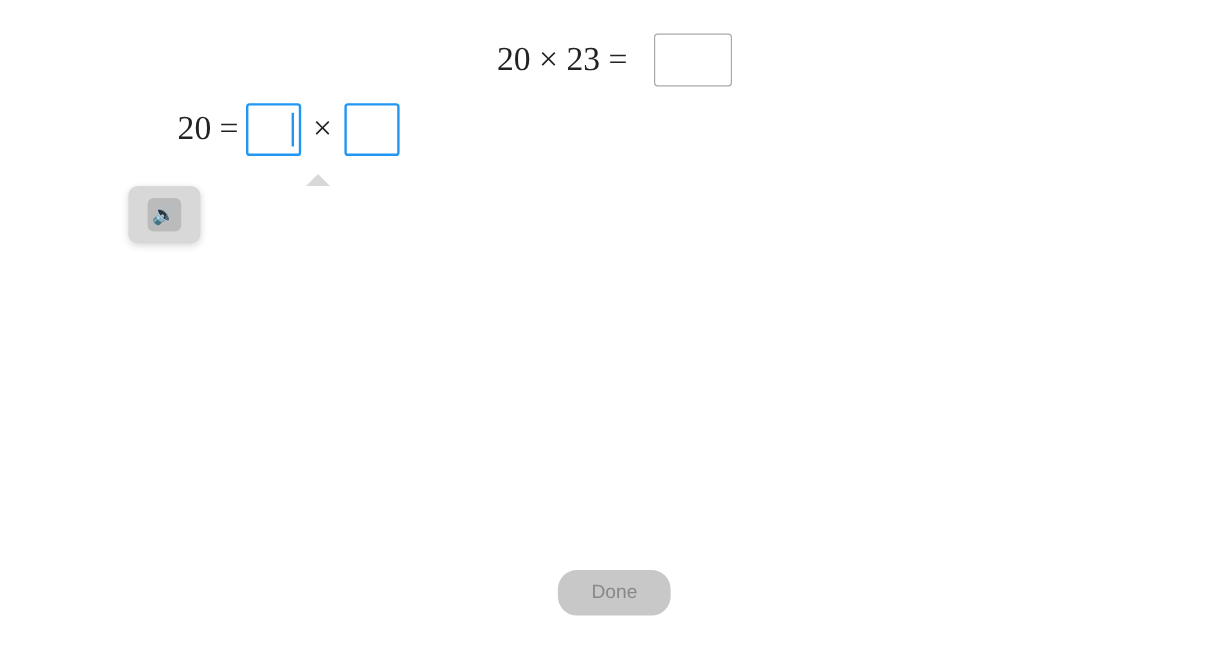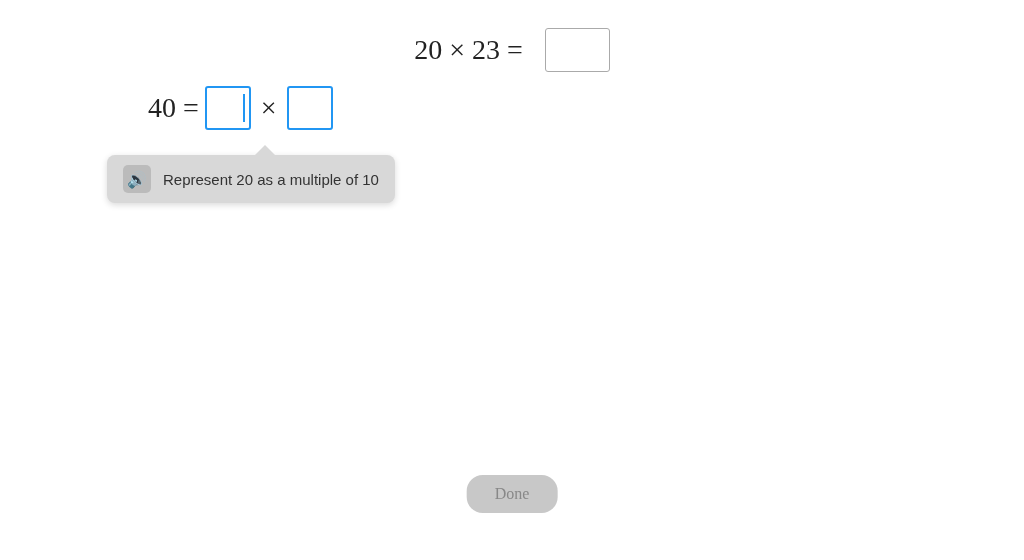--- a/index.html
+++ b/index.html
@@ -118,43 +118,42 @@
       position: absolute;
       bottom: 47px;
       left: 50%;
       transform: translateX(-50%);
       background: #c8c8c8;
       color: #888;
       border: none;
       border-radius: 16px;
       padding: 10px 28px;
       font-size: 16px;
-      font-family: Liberation Serif, serif;
+      font-family: Liberation Sans, sans-serif;
       cursor: not-allowed;
     }
 
     .times-sign {
       margin: 0 4px;
     }
   </style>
 </head>
 <body>
 
 <div class="main-equation">
   <span>20 × 23 =</span>
   <div class="answer-box"></div>
 </div>
 
 <div class="sub-equation">
-  <span>40 =</span>
+  <span>20 =</span>
   <div class="input-box active"></div>
   <span class="times-sign">×</span>
   <div class="input-box"></div>
 </div>
 
 <div class="tooltip">
   <div class="speaker-icon">
     <span class="speaker-symbol">🔊</span>
   </div>
-  <span>Represent 20 as a multiple of 10</span>
 </div>
 
 <button class="done-button">Done</button>
 
 </body></html>

